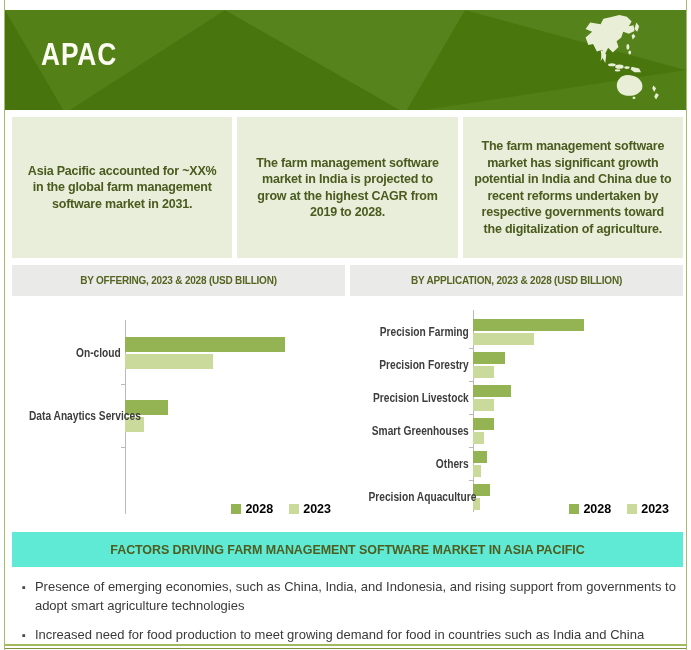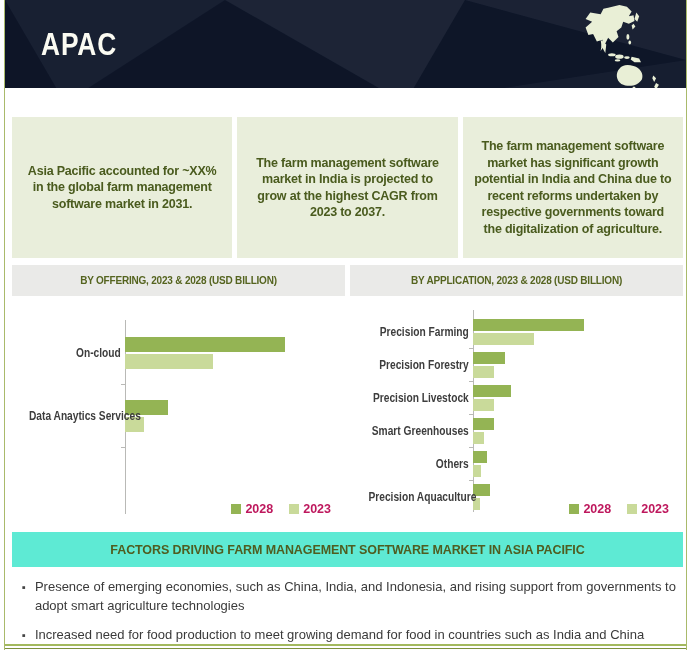--- a/index.html
+++ b/index.html
@@ -7,21 +7,21 @@
   .page {
     position:relative; width:691px; height:650px; background:#fff;
     font-family:"Liberation Sans", sans-serif; overflow:hidden;
   }
   .side-border { position:absolute; top:0; bottom:0; width:1px; background:#a9ba6b; }
   .side-border.left { left:4px; } .side-border.right { left:686px; }
   .bottom-rule-1 { position:absolute; left:5px; right:5px; bottom:4px; height:2px; background:#a3b95e; }
   .bottom-rule-2 { position:absolute; left:5px; right:5px; bottom:1px; height:1px; background:#7c903d; }
 
   
-  .band { position:absolute; left:5px; top:0; width:681px; height:88px; background:#0f172a; overflow:hidden; }
+  .band { position:absolute; left:5px; top:10px; width:681px; height:100px; background:#4d7c0f; overflow:hidden; }
   .band svg.facets { position:absolute; left:0; top:0; }
   .band-title {
     position:absolute; left:36px; top:27px; color:#fbfbf2; font-weight:bold;
     font-size:31px; letter-spacing:1px; transform:scaleX(.85); transform-origin:left center;
   }
   .map-wrap { position:absolute; right:8px; top:4px; }
 
   
   .boxes { position:absolute; left:12px; top:117px; width:671px; height:141px; display:flex; gap:5px; }
   .hbox {
@@ -43,21 +43,21 @@
   .axis { position:absolute; width:1px; background:#b9b9b6; }
   .tick { position:absolute; width:4px; height:1px; background:#b9b9b6; }
   .crow { position:absolute; left:0; width:100%; display:flex; align-items:center; }
   .clabel {
     color:#3d3d3d; font-weight:bold; font-size:12px; text-align:right; padding-right:5px;
     white-space:nowrap; transform:scaleX(.85); transform-origin:right center;
   }
   .cbars { display:flex; flex-direction:column; height:100%; }
   .cbar { width:0; }
   .clegend { position:absolute; display:flex; gap:16px; align-items:center; }
-  .litem { display:flex; align-items:center; gap:4px; color:#be185d; font-weight:bold; font-size:12.5px; }
+  .litem { display:flex; align-items:center; gap:4px; color:#000000; font-weight:bold; font-size:12.5px; }
   .lchip { width:10px; height:10px; display:inline-block; }
 
   
   .factors-head {
     position:absolute; left:12px; top:532px; width:671px; height:35px; background:#5eead4;
     color:#4f5d20; font-weight:bold; font-size:12.5px; display:flex; align-items:center;
     justify-content:center; text-align:center; letter-spacing:-0.1px;
   }
   .bullets { position:absolute; left:22px; top:578px; width:655px; }
   .bullet-row { display:flex; gap:9px; margin-bottom:10px; color:#3a3a3a; font-size:13px; line-height:1.45; }
@@ -108,21 +108,21 @@
 
           <path d="M84,76 L87,79 L85,83 L83,79 Z"></path>
           <path d="M87,84 L90,86 L87,91 L85,88 Z"></path>
         </g>
       </svg>
     </div>
   </div>
 
   <div class="boxes">
     <div class="hbox">Asia Pacific accounted for ~XX% in the global farm management software market in 2031.</div>
-    <div class="hbox">The farm management software market in India is projected to grow at the highest CAGR from 2023 to 2037.</div>
+    <div class="hbox">The farm management software market in India is projected to grow at the highest CAGR from 2019 to 2028.</div>
     <div class="hbox">The farm management software market has significant growth potential in India and China due to recent reforms undertaken by respective governments toward the digitalization of agriculture.</div>
   </div>
 
   <div class="section-headers">
     <div class="shead">BY OFFERING, 2023 &amp; 2028 (USD BILLION)</div>
     <div class="shead">BY APPLICATION, 2023 &amp; 2028 (USD BILLION)</div>
   </div>
 
   <div class="charts">
     <div class="chart">

